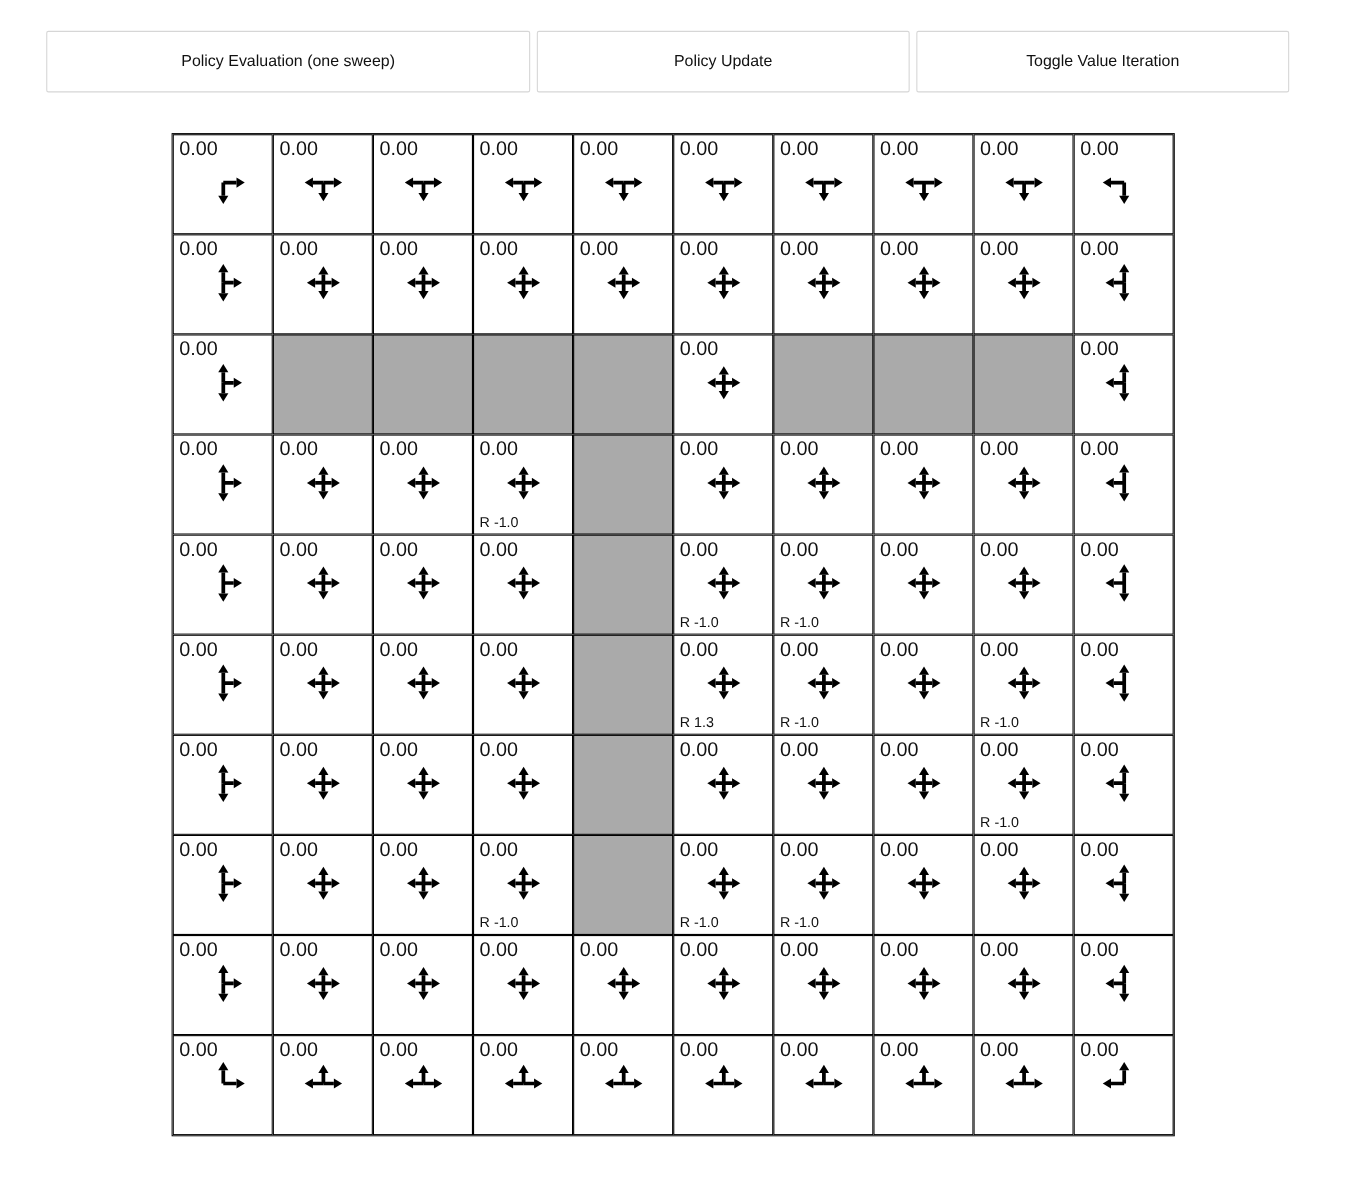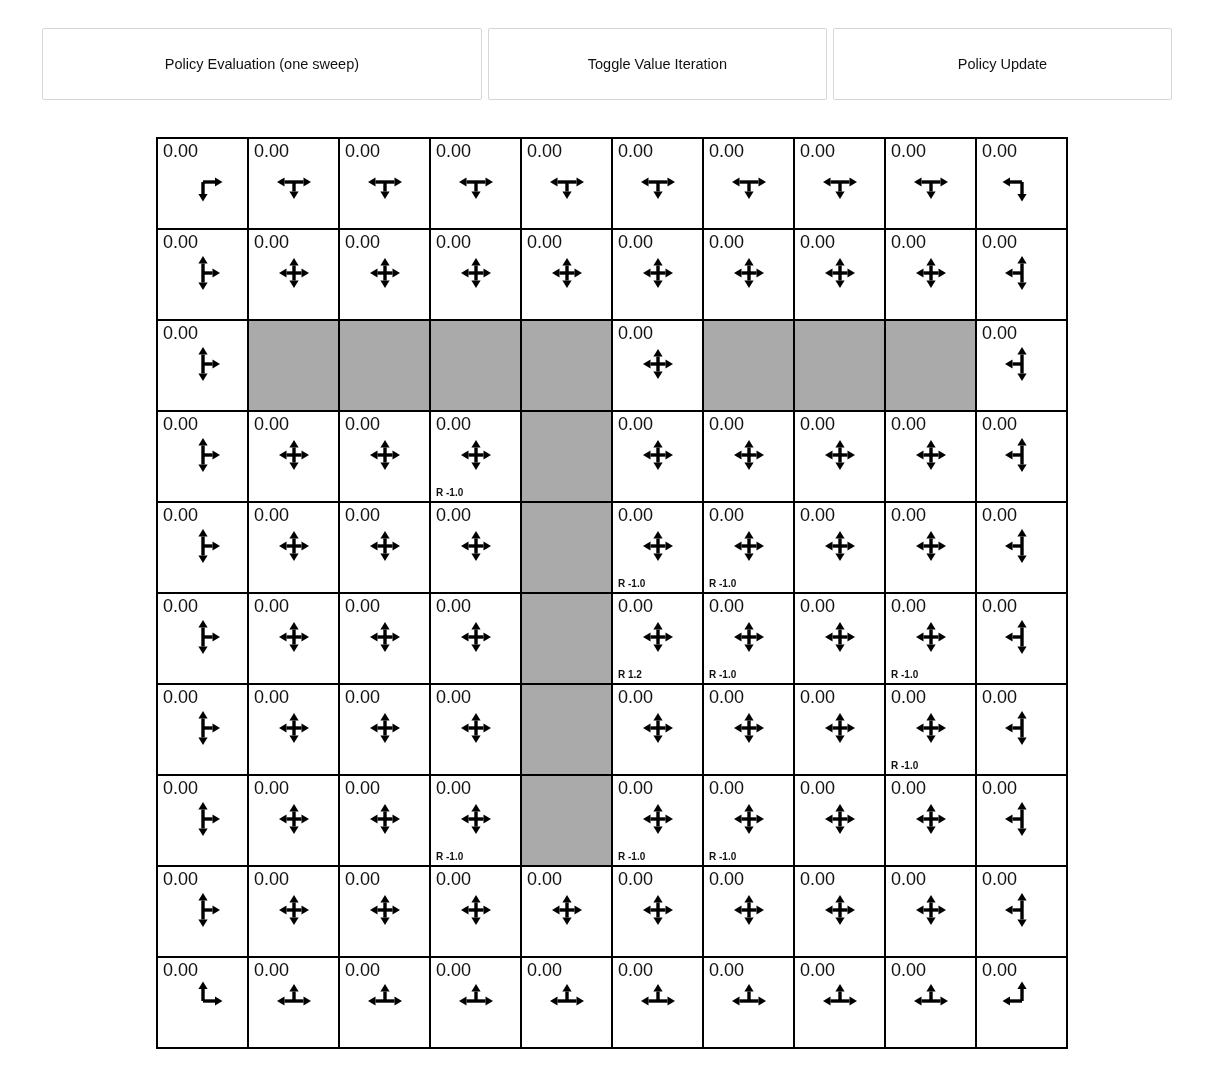--- a/index.html
+++ b/index.html
@@ -2,21 +2,21 @@
 <html><head>
 <meta charset="utf-8">
 <style>
   html,body { margin:0; padding:0; background:#ffffff; }
   body {
     width:1224px; height:1080px; overflow:hidden;
     font-family:"Liberation Sans", sans-serif; color:#111;
   }
   .toolbar { display:flex; gap:6px; padding:28px 52px 0 42px; }
   .btn {
-    height:72px; flex:1; background:#ffffff;
+    height:56px; flex:1; background:#ffffff;
     border:1px solid #d6d6d6; border-radius:2px;
     font-family:"Liberation Sans", sans-serif;
     font-size:14.5px; color:#111; cursor:pointer;
     display:flex; align-items:center; justify-content:center;
   }
   .btn.wide { flex:1.31; }
   .grid {
     display:grid;
     grid-template-columns:repeat(10, 91px);
     grid-auto-rows:91px;
@@ -33,30 +33,30 @@
     position:absolute; top:1px; left:5px;
     font-size:18px; line-height:22px; color:#111;
   }
   .arrows {
     position:absolute; left:50%; top:20px;
     transform:translateX(-50%);
     width:46px; height:46px; display:block;
   }
   .reward {
     position:absolute; left:5px; bottom:3px;
-    font-size:10px; color:#111;font-weight:bold;
+    font-size:13px; color:#111;
   }
 </style>
 </head>
 <body>
 
 <div class="toolbar">
   <button class="btn wide">Policy Evaluation (one sweep)</button>
+  <button class="btn">Policy Update</button>
   <button class="btn">Toggle Value Iteration</button>
-  <button class="btn">Policy Update</button>
 </div>
 
 <div class="grid" id="grid">
     <div class="cell">
       <div class="val">0.00</div>
       <svg viewBox="0 0 46 46" class="arrows">
         <line x1="23" y1="23" x2="23" y2="35" stroke="#000000" stroke-width="3.4"></line>
         <polygon points="23,42.5 18.4,35 27.6,35" fill="#000000"></polygon>
         <line x1="23" y1="23" x2="35" y2="23" stroke="#000000" stroke-width="3.4"></line>
         <polygon points="42.5,23 35,27.6 35,18.4" fill="#000000"></polygon>
@@ -614,21 +614,21 @@
       <svg viewBox="0 0 46 46" class="arrows">
         <line x1="23" y1="23" x2="23" y2="15.5" stroke="#000000" stroke-width="3.4"></line>
         <polygon points="23,8 27.6,15.5 18.4,15.5" fill="#000000"></polygon>
         <line x1="23" y1="23" x2="23" y2="30.5" stroke="#000000" stroke-width="3.4"></line>
         <polygon points="23,38 18.4,30.5 27.6,30.5" fill="#000000"></polygon>
         <line x1="23" y1="23" x2="15.5" y2="23" stroke="#000000" stroke-width="3.4"></line>
         <polygon points="8,23 15.5,18.4 15.5,27.6" fill="#000000"></polygon>
         <line x1="23" y1="23" x2="30.5" y2="23" stroke="#000000" stroke-width="3.4"></line>
         <polygon points="38,23 30.5,27.6 30.5,18.4" fill="#000000"></polygon>
       </svg>
-      <div class="reward">R 1.2</div>
+      <div class="reward">R 1.3</div>
     </div>
     <div class="cell">
       <div class="val">0.00</div>
       <svg viewBox="0 0 46 46" class="arrows">
         <line x1="23" y1="23" x2="23" y2="15.5" stroke="#000000" stroke-width="3.4"></line>
         <polygon points="23,8 27.6,15.5 18.4,15.5" fill="#000000"></polygon>
         <line x1="23" y1="23" x2="23" y2="30.5" stroke="#000000" stroke-width="3.4"></line>
         <polygon points="23,38 18.4,30.5 27.6,30.5" fill="#000000"></polygon>
         <line x1="23" y1="23" x2="15.5" y2="23" stroke="#000000" stroke-width="3.4"></line>
         <polygon points="8,23 15.5,18.4 15.5,27.6" fill="#000000"></polygon>

